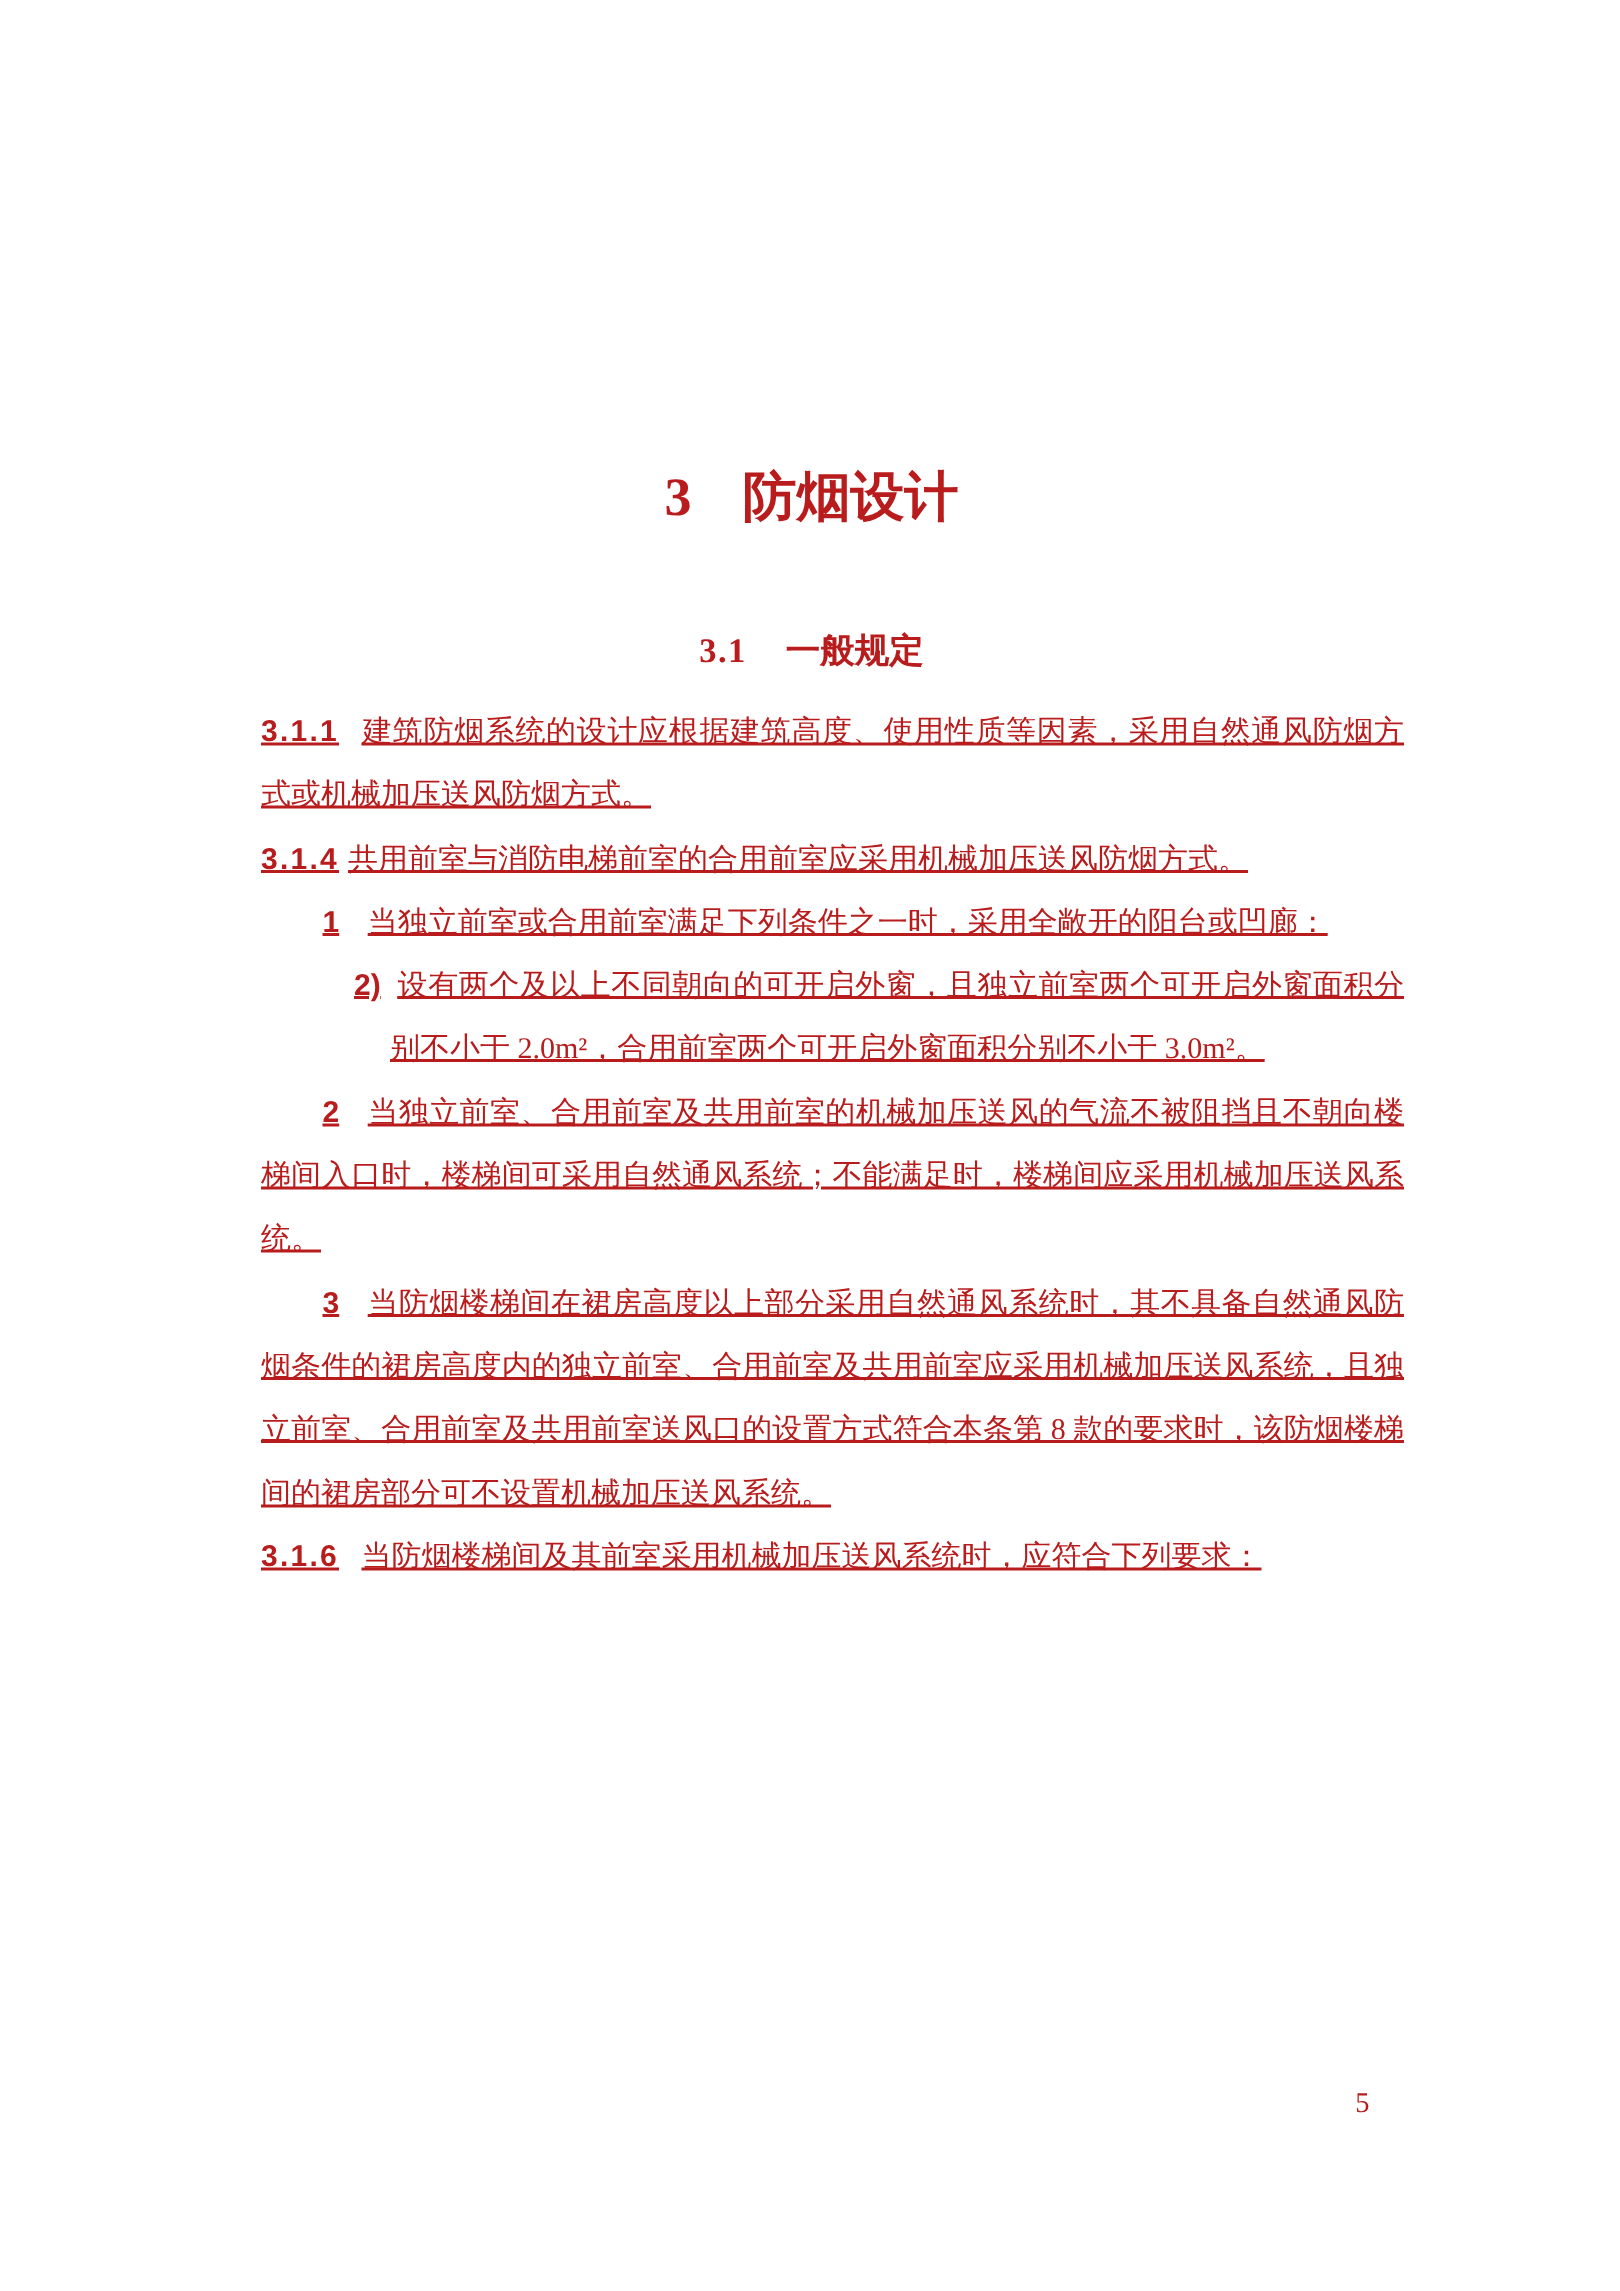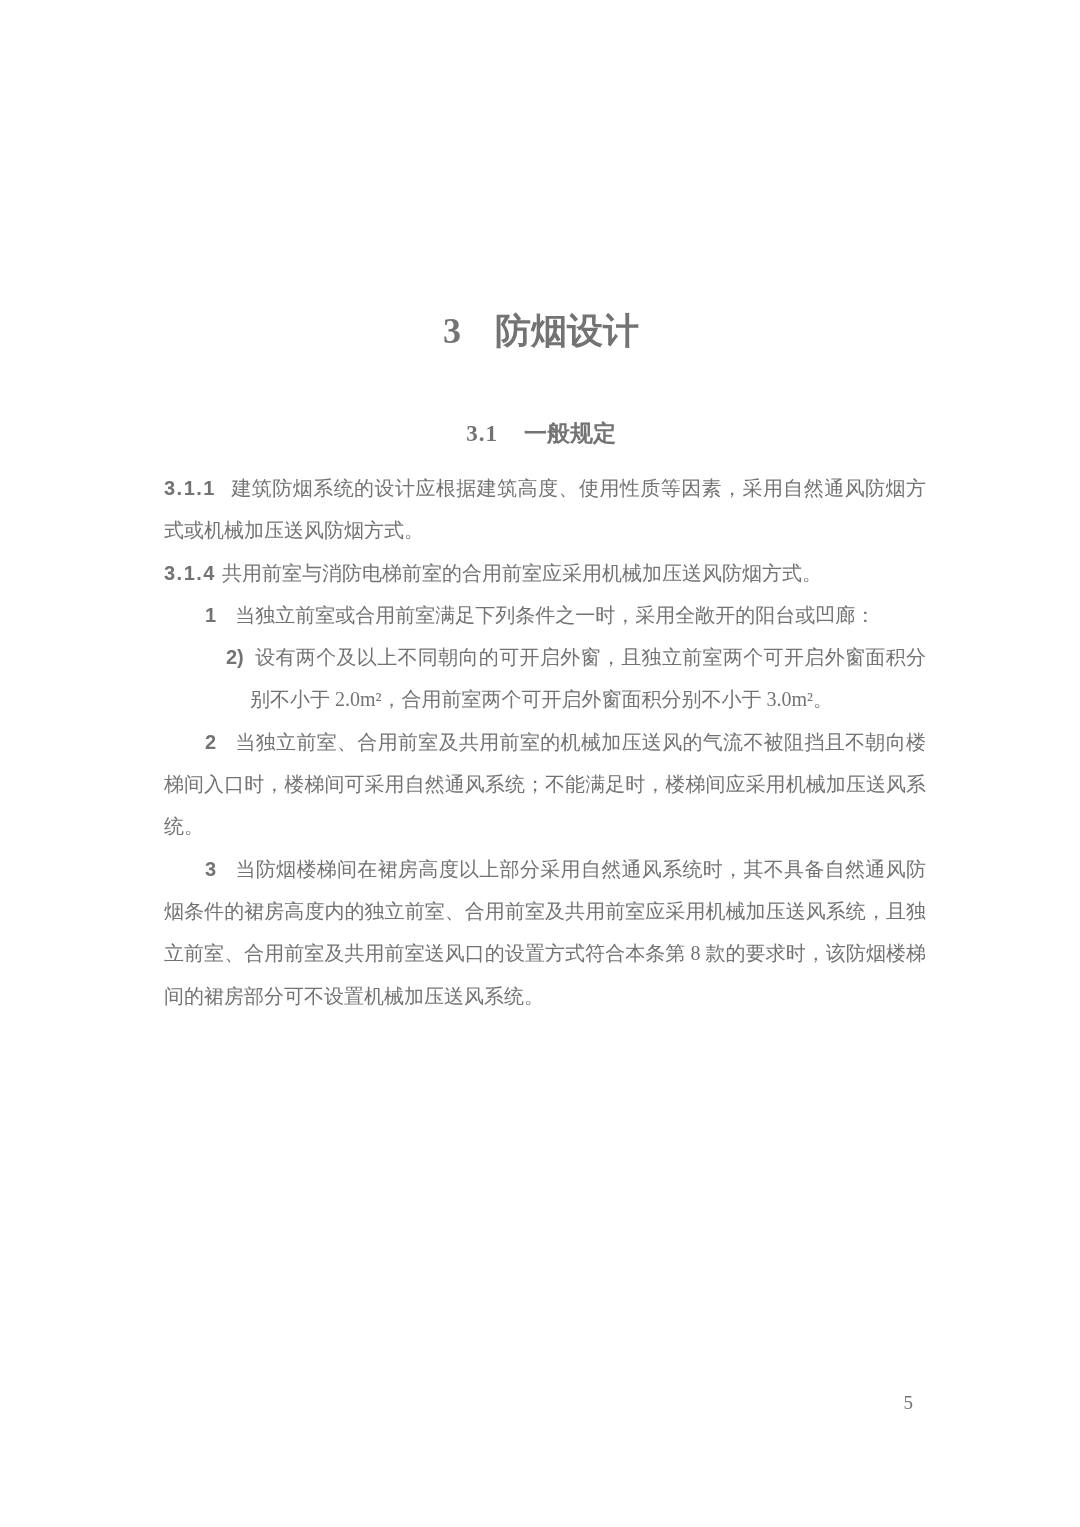--- a/index.html
+++ b/index.html
@@ -5,21 +5,21 @@
   html, body {
     margin: 0;
     padding: 0;
     background: #ffffff;
   }
   .page {
     position: relative;
     width: 1080px;
     height: 1527px;
     background: #ffffff;
-    color: #737373;
+    color: #b91c1c;
     font-family: "Liberation Serif", serif;
     overflow: hidden;
   }
   .chapter-title {
     position: absolute;
     top: 310px;
     left: 160px;
     width: 762px;
     text-align: center;
     font-size: 36px;
@@ -42,22 +42,23 @@
     font-weight: 700;
     white-space: nowrap;
   }
   .section-heading .num {
     margin-right: 26px;
     letter-spacing: 1px;
   }
   .body-text {
     position: absolute;
     top: 467px;
-    left: 164px;
+    left: 174px;
     width: 762px;
+    text-decoration: underline;
   }
   .body-text p {
     margin: 0;
     font-size: 20px;
     line-height: 42.3px;
     text-align: justify;
     word-break: break-all;
   }
   .label {
     font-family: "Liberation Sans", sans-serif;
@@ -110,17 +111,18 @@
     <span class="num">3.1</span><span class="name">一般规定</span>
   </div>
 
   <div class="body-text">
     <p class="clause"><span class="label">3.1.1</span><span class="text">建筑防烟系统的设计应根据建筑高度、使用性质等因素，采用自然通风防烟方式或机械加压送风防烟方式。</span></p>
     <p class="clause clause-tight"><span class="label">3.1.4</span><span class="text">共用前室与消防电梯前室的合用前室应采用机械加压送风防烟方式。</span></p>
     <p class="item-l1"><span class="label">1</span><span class="text">当独立前室或合用前室满足下列条件之一时，采用全敞开的阳台或凹廊：</span></p>
     <p class="item-l2"><span class="label">2)</span><span class="text">设有两个及以上不同朝向的可开启外窗，且独立前室两个可开启外窗面积分别不小于 2.0m²，合用前室两个可开启外窗面积分别不小于 3.0m²。</span></p>
     <p class="item-l1"><span class="label">2</span><span class="text">当独立前室、合用前室及共用前室的机械加压送风的气流不被阻挡且不朝向楼梯间入口时，楼梯间可采用自然通风系统；不能满足时，楼梯间应采用机械加压送风系统。</span></p>
     <p class="item-l1"><span class="label">3</span><span class="text">当防烟楼梯间在裙房高度以上部分采用自然通风系统时，其不具备自然通风防烟条件的裙房高度内的独立前室、合用前室及共用前室应采用机械加压送风系统，且独立前室、合用前室及共用前室送风口的设置方式符合本条第 8 款的要求时，该防烟楼梯间的裙房部分可不设置机械加压送风系统。</span></p>
+    <p class="clause"><span class="label">3.1.6</span><span class="text">当防烟楼梯间及其前室采用机械加压送风系统时，应符合下列要求：</span></p>
   </div>
 
   <div class="page-number">5</div>
 
 </div>
 
 </body></html>

